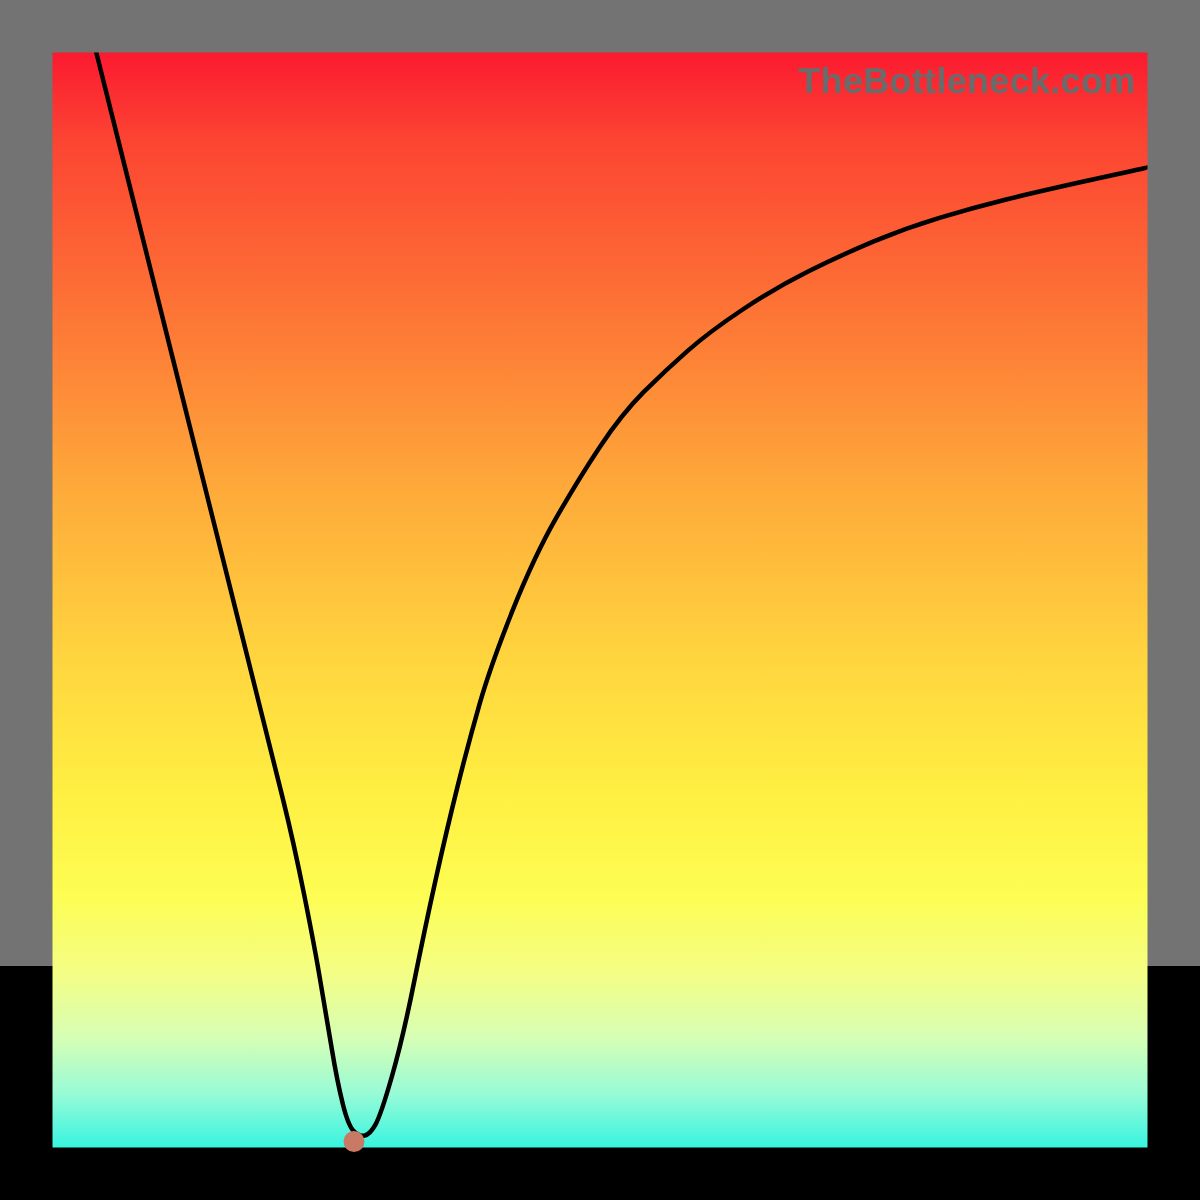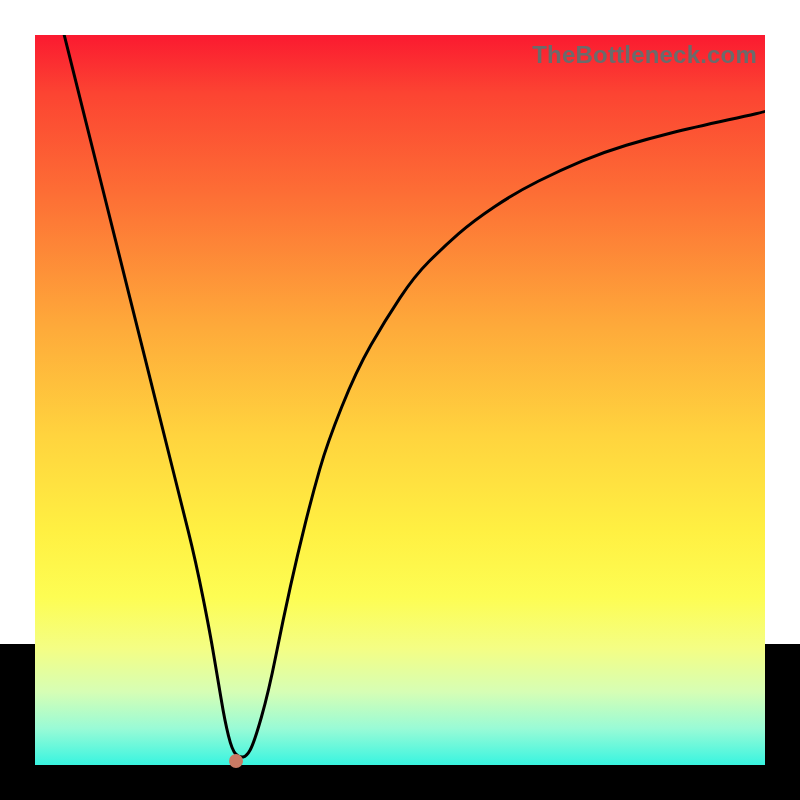--- a/index.html
+++ b/index.html
@@ -1,17 +1,17 @@
 <!DOCTYPE html>
 <html><head>
 <meta charset="utf-8">
 <style>
   * { margin: 0; padding: 0; box-sizing: border-box; }
   html, body { width: 800px; height: 800px; overflow: hidden; background: #000; }
-  .wrap { position: relative; width: 800px; height: 644px; background: #ffffff; }
+  .wrap { position: relative; width: 800px; height: 644px; background: #737373; }
   .plot {
     position: absolute;
     left: 35px; top: 35px;
     width: 730px; height: 730px;
     background: linear-gradient(to bottom,
       #fb1a30 0%,
       #fc4432 8%,
       #fd6f35 22%,
       #feaa3a 40%,
       #ffd43e 55%,

